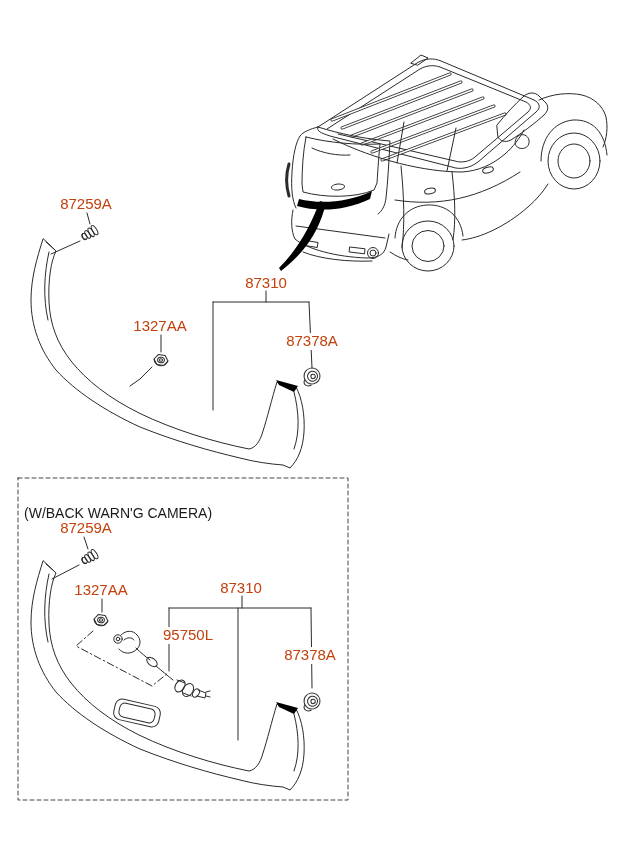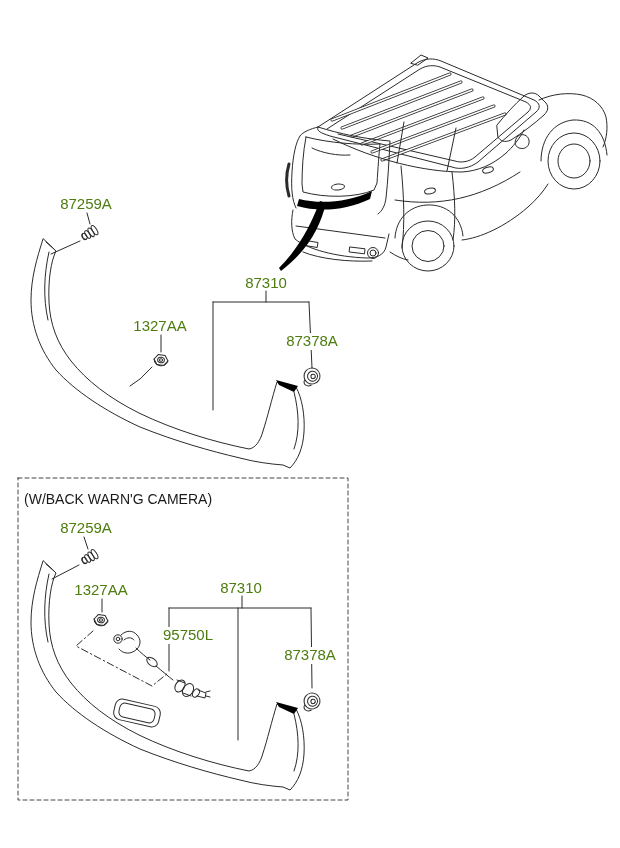--- a/index.html
+++ b/index.html
@@ -6,21 +6,21 @@
   .stage{position:relative;width:620px;height:848px;background:#fff;overflow:hidden;
          font-family:"Liberation Sans",sans-serif;}
   .art{position:absolute;left:0;top:0;}
   .art path,.art line,.art polyline,.art circle,.art ellipse,.art rect,.art polygon{
       fill:none;stroke:#2b2b2b;stroke-width:1;stroke-linecap:round;stroke-linejoin:round;}
   .art .fill{fill:#000;stroke:none;}
   .art .thick{stroke-width:3;}
   .art .dashdot{stroke-dasharray:7 3 1.5 3;}
   .art .boxdash{stroke-dasharray:4 3;stroke:#444;}
   .lbl{position:absolute;transform:translateX(-50%);font-size:15px;line-height:1.1;
-       color:#4d7c0f;white-space:nowrap;}
+       color:#c2410c;white-space:nowrap;}
   .lbl.bg{background:#fff;padding:0 2px;}
   .boxtitle{position:absolute;font-size:14px;color:#1a1a1a;white-space:nowrap;}
 </style>
 </head>
 <body>
 
 <div class="stage">
 
 <svg class="art" width="620" height="848" viewBox="0 0 620 848">
   <defs>
@@ -180,20 +180,20 @@
   <use href="#clipdef" xlink:href="#clipdef" transform="translate(90 557) rotate(-32)"></use>
   <use href="#nutdef" xlink:href="#nutdef" transform="translate(101 620) rotate(8)"></use>
   <use href="#gromdef" xlink:href="#gromdef" transform="translate(312 701) rotate(-10)"></use>
 </svg>
 
 <span class="lbl" style="left:86px;top:196px">87259A</span>
 <span class="lbl" style="left:160px;top:318px">1327AA</span>
 <span class="lbl" style="left:266px;top:275px">87310</span>
 <span class="lbl bg" style="left:312px;top:333px">87378A</span>
 
-<span class="boxtitle" style="left:24px;top:491px">(W/BACK WARN'G CAMERA)</span>
+<span class="boxtitle" style="left:24px;top:505px">(W/BACK WARN'G CAMERA)</span>
 <span class="lbl" style="left:86px;top:520px">87259A</span>
 <span class="lbl" style="left:101px;top:582px">1327AA</span>
 <span class="lbl" style="left:241px;top:580px">87310</span>
 <span class="lbl bg" style="left:188px;top:627px">95750L</span>
 <span class="lbl bg" style="left:310px;top:647px">87378A</span>
 
 </div>
 
 </body></html>

